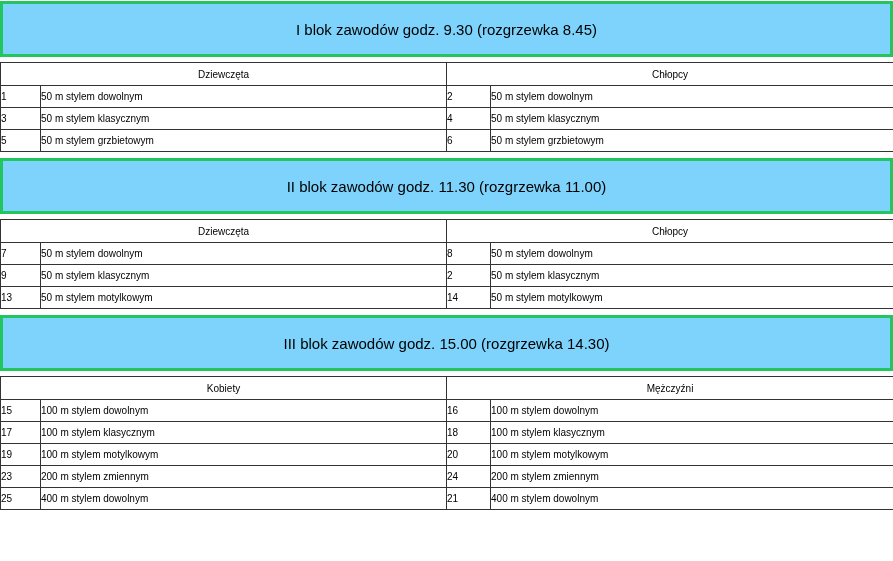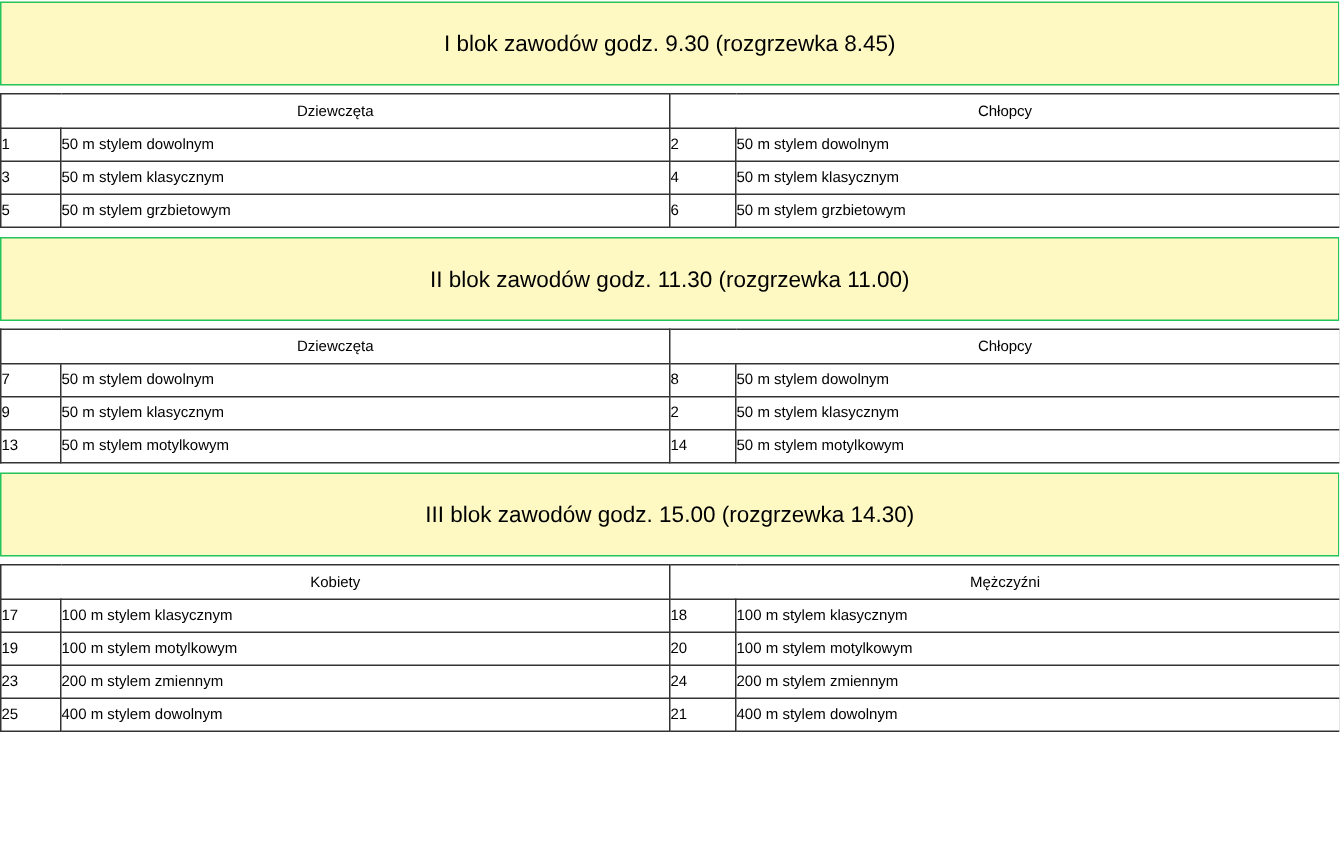--- a/index.html
+++ b/index.html
@@ -10,28 +10,28 @@
   }
   .doc {
     width: 893px;
     height: 561px;
     background: #ffffff;
     padding-top: 1px;
     overflow: hidden;
   }
   .block { margin-bottom: 6px; }
   .title-box {
-    border: 1px solid #22c55e;
+    border: 3px solid #22c55e;
     height: 56px;
     display: flex;
     align-items: center;
     justify-content: center;
     font-size: 15px;
     margin-bottom: 5px;
-    background: #fef9c3;
+    background: #7dd3fc;
   }
   table.events {
     width: 100%;
     border-collapse: collapse;
     table-layout: fixed;
     font-size: 10px;
     background: #ffffff;
   }
   table.events th,
   table.events td {
@@ -144,20 +144,26 @@
           <col style="width: 403px;">
         </colgroup>
         <thead>
           <tr>
             <th class="grp" colspan="2">Kobiety</th>
             <th class="grp" colspan="2">Mężczyźni</th>
           </tr>
         </thead>
         <tbody>
           <tr>
+            <td class="num">15</td>
+            <td class="evt">100 m stylem dowolnym</td>
+            <td class="num">16</td>
+            <td class="evt">100 m stylem dowolnym</td>
+          </tr>
+          <tr>
             <td class="num">17</td>
             <td class="evt">100 m stylem klasycznym</td>
             <td class="num">18</td>
             <td class="evt">100 m stylem klasycznym</td>
           </tr>
           <tr>
             <td class="num">19</td>
             <td class="evt">100 m stylem motylkowym</td>
             <td class="num">20</td>
             <td class="evt">100 m stylem motylkowym</td>

